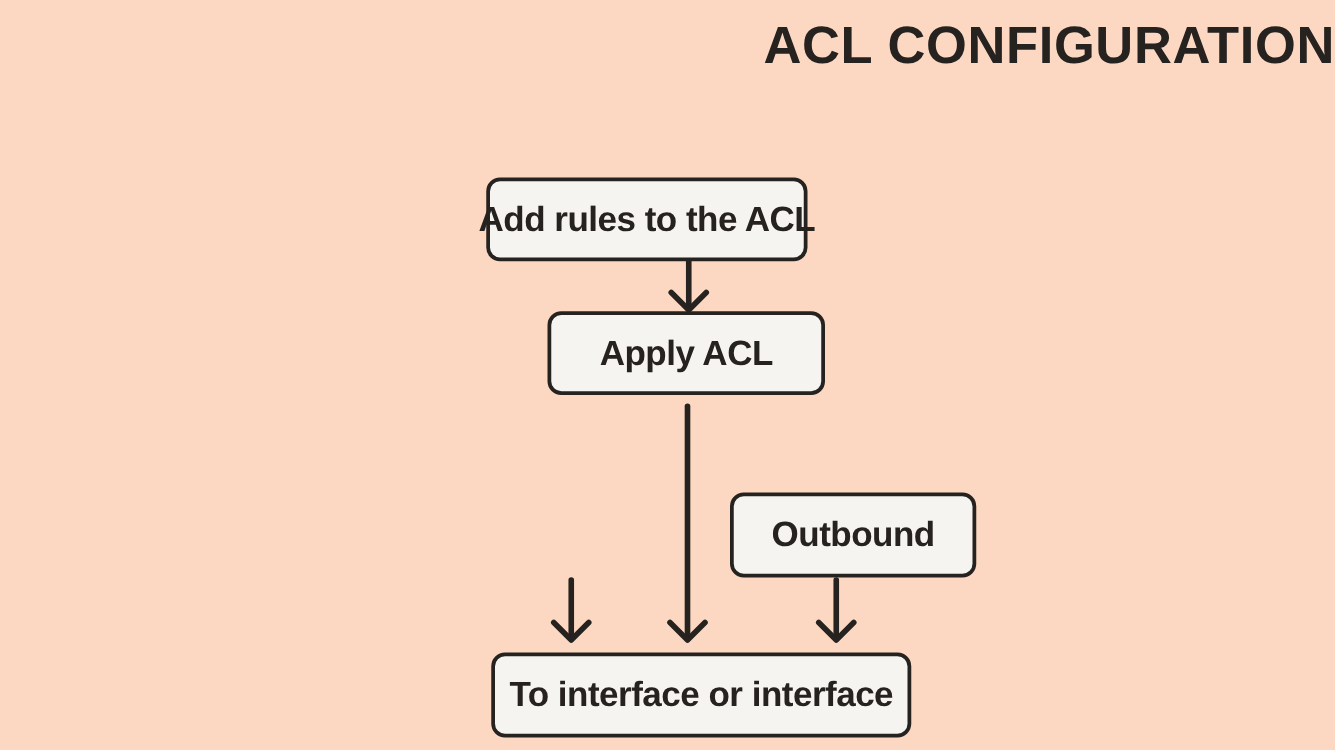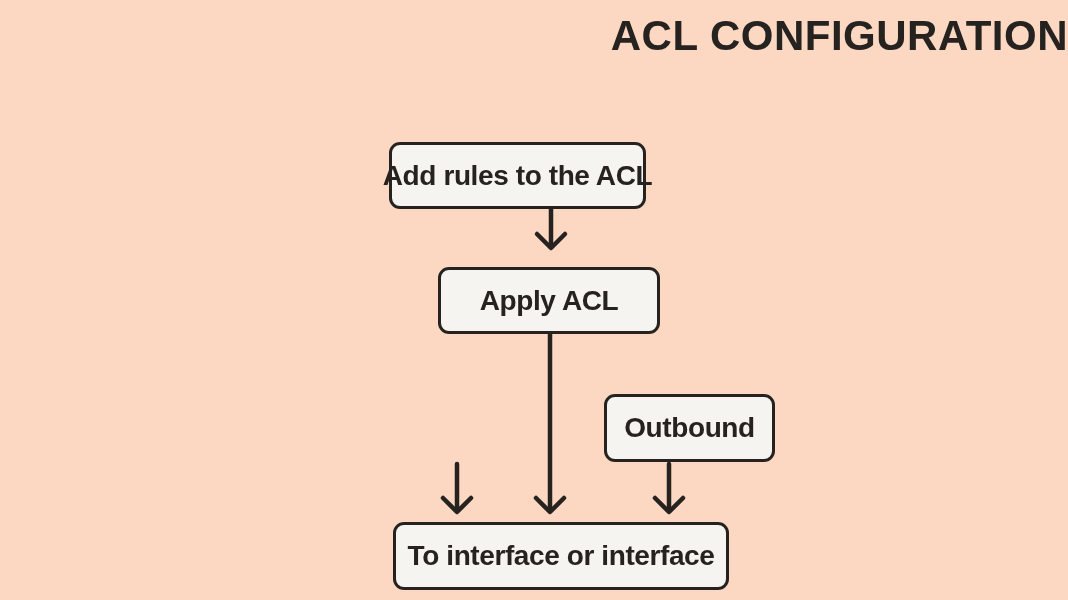--- a/index.html
+++ b/index.html
@@ -40,23 +40,23 @@
     background: var(--node-fill);
     border: 3px solid var(--node-border);
     border-radius: 11px;
     color: var(--text);
     font-size: 28px;
     font-weight: 700;
     letter-spacing: -0.4px;
     white-space: nowrap;
   }
   .node-add-rules   { left: 389px; top: 116px; width: 257px; height: 67px; margin-top: 26px; }
-  .node-apply-acl   { left: 438px; top: 267px; width: 222px; height: 67px; }
+  .node-apply-acl   { left: 438px; top: 249px; width: 222px; height: 67px; }
   .node-inbound     { left: 390px; top: 395px; width: 132px; height: 67px; }
-  .node-outbound    { left: 604px; top: 394px; width: 171px; height: 68px; }
+  .node-outbound    { left: 584px; top: 394px; width: 197px; height: 68px; }
   .node-direction   { left: 393px; top: 522px; width: 336px; height: 68px; }
   .connector-layer {
     position: absolute;
     inset: 0;
     width: 1068px;
     height: 600px;
     color: var(--arrow);
     pointer-events: none;
   }
 </style>

